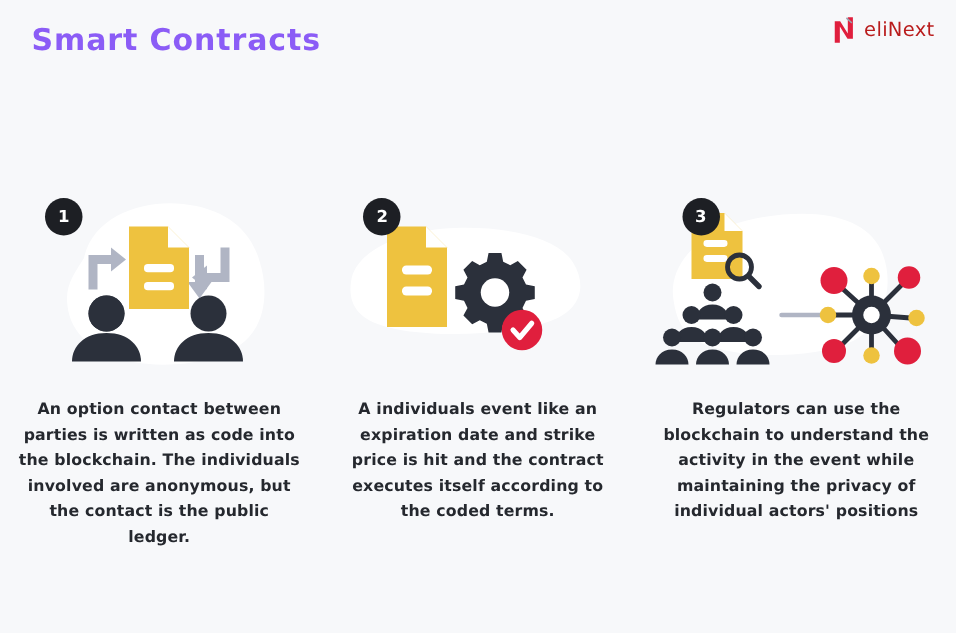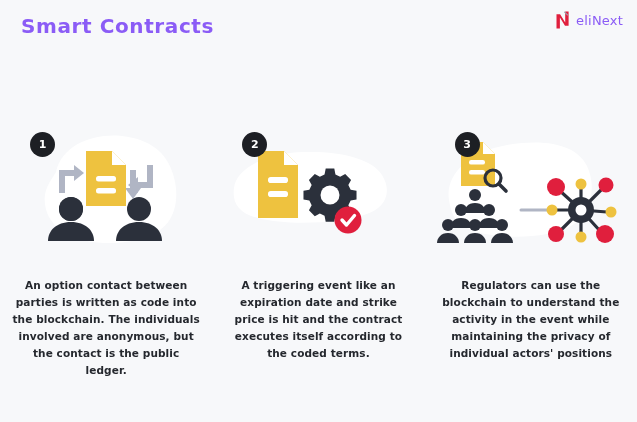--- a/index.html
+++ b/index.html
@@ -41,21 +41,21 @@
     align-items: center;
     gap: 6px;
   }
   .brand-mark {
     width: 15px;
     height: 18px;
     display: block;
   }
   .brand-name {
     font-size: 13px;
-    color: #8b5cf6;
+    color: #b91c1c;
     letter-spacing: 0.2px;
     font-family: "DejaVu Sans", sans-serif;
   }
 
   
   .panels {
     position: absolute;
     top: 120px;
     left: 0;
     width: 637px;
@@ -86,21 +86,21 @@
     color: #ffffff;
     font-size: 11px;
     font-weight: bold;
     display: flex;
     align-items: center;
     justify-content: center;
     z-index: 5;
     font-family: "DejaVu Sans", sans-serif;
   }
   .caption {
-    margin-top: 22px;
+    margin-top: 10px;
     padding: 0 12px;
     text-align: center;
     font-size: 10.5px;
     font-weight: bold;
     line-height: 1.62;
     color: #25282e;
     letter-spacing: 0.1px;
     font-family: "DejaVu Sans", sans-serif;
   }
   .panel-2 .caption { padding: 0 14px; }
@@ -176,21 +176,21 @@
           <path d="M-5.5,-30 L5.5,-30 L7,-22.5 L13,-19.5 L19.5,-23 L27,-15.5 L23.5,-9 L26.5,-3 L34,-1.5 L34,9.5 L26.5,11 L23.5,17 L27,23.5 L19.5,31 L13,27.5 L7,30.5 L5.5,38 L-5.5,38 L-7,30.5 L-13,27.5 L-19.5,31 L-27,23.5 L-23.5,17 L-26.5,11 L-34,9.5 L-34,-1.5 L-26.5,-3 L-23.5,-9 L-27,-15.5 L-19.5,-23 L-13,-19.5 L-7,-22.5 Z" fill="#2b303b" transform="scale(0.78)"></path>
           <circle cx="0" cy="3" r="9.5" fill="#ffffff"></circle>
         </g>
 
         <g>
           <circle cx="136" cy="100" r="13.5" fill="#e01f3d"></circle>
           <path d="M130 100 L134.5 105 L142.5 95.5" stroke="#ffffff" stroke-width="3.4" fill="none" stroke-linecap="round" stroke-linejoin="round"></path>
         </g>
       </svg>
     </div>
-    <div class="caption">A triggering event like an expiration date and strike price is hit and the contract executes itself according to the coded terms.</div>
+    <div class="caption">A individuals event like an expiration date and strike price is hit and the contract executes itself according to the coded terms.</div>
   </div>
 
   <div class="panel panel-3">
     <div class="art">
       <div class="badge">3</div>
       <svg width="212" height="135" viewBox="0 0 212 135">
         <path d="M24 80 C20 56 42 32 82 25 C124 18 152 26 162 46 C172 67 166 94 146 106 C124 119 72 120 46 110 C30 104 26 93 24 80 Z" fill="#ffffff"></path>
 
         <g>
           <path d="M36 22 L58 22 L70 34 L70 66 L36 66 Z" fill="#eec23f"></path>

